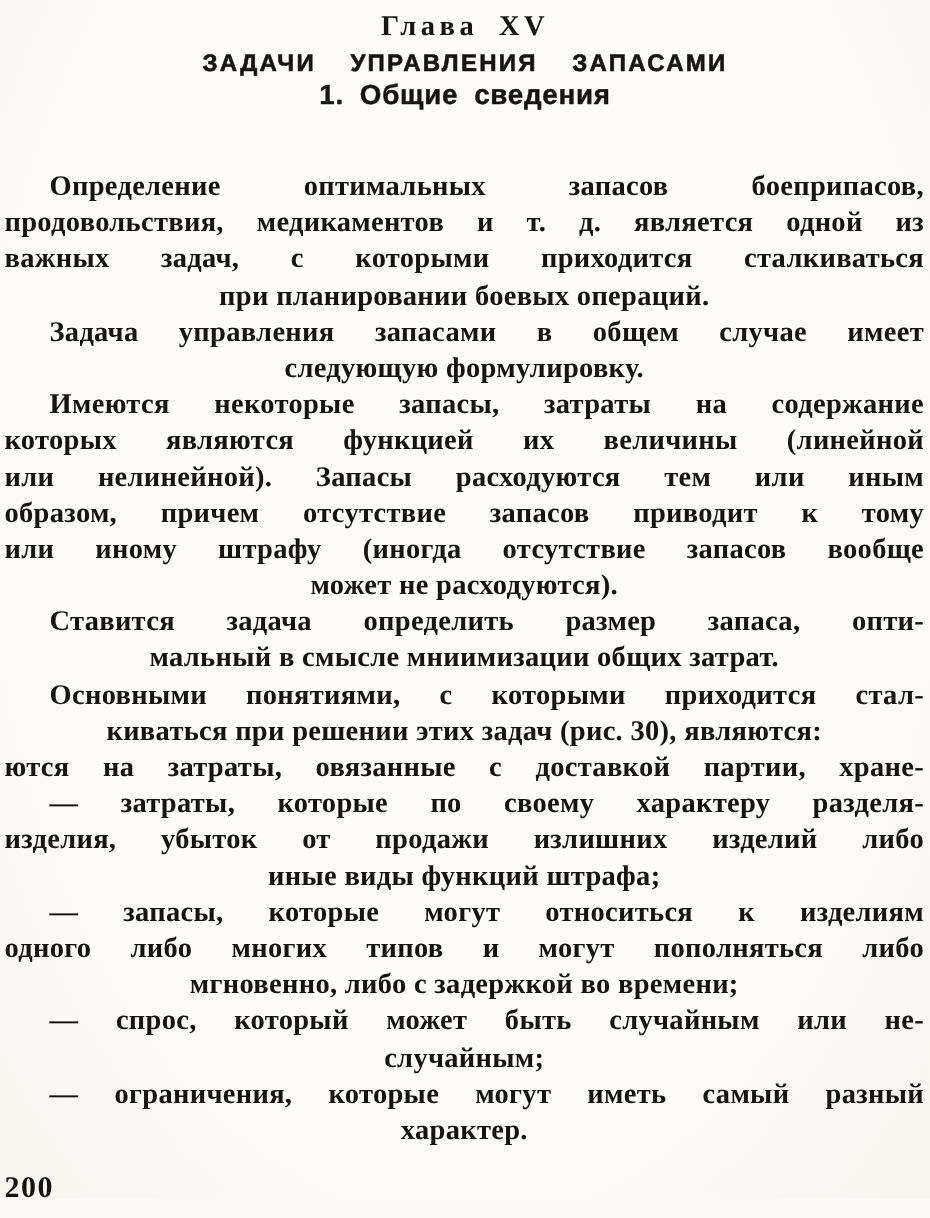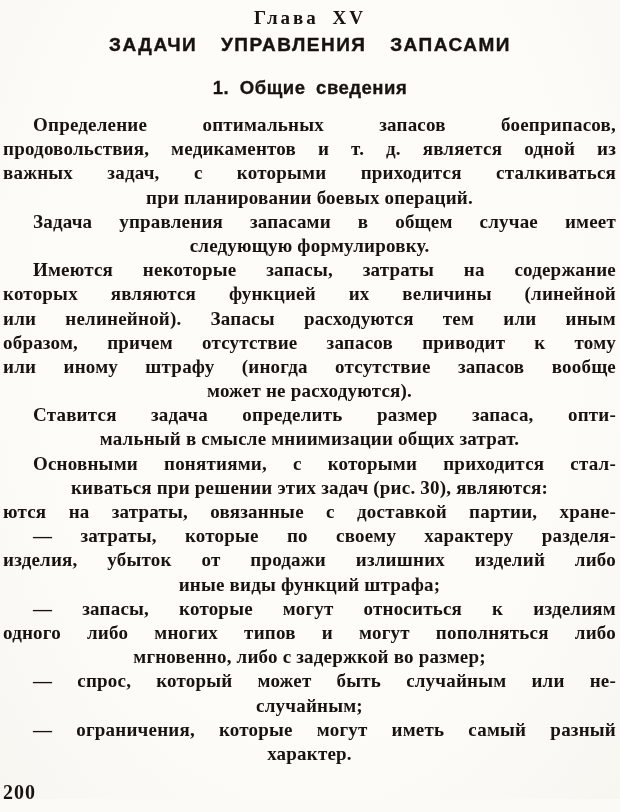--- a/index.html
+++ b/index.html
@@ -20,28 +20,27 @@
     text-align: center;
     font-size: 19px;
     font-weight: bold;
     letter-spacing: 3px;
     word-spacing: 6px;
   }
   .page-title {
     margin-top: 5px;
     text-align: center;
     font-family: "Liberation Sans", sans-serif;
-    font-size: 19px;
+    font-size: 16px;
     font-weight: bold;
     letter-spacing: 1.5px;
     word-spacing: 17px;
     -webkit-text-stroke: 0.4px #171310;
   }
   .section-heading {
-    margin-top: 21px;
     text-align: center;
     font-family: "Liberation Sans", sans-serif;
     font-size: 18.5px;
     font-weight: bold;
     letter-spacing: 0.5px;
     word-spacing: 5px;
     -webkit-text-stroke: 0.3px #171310;
   }
   .body-text {
     position: absolute;
@@ -109,21 +108,21 @@
       </div>
       <div>
         <div class="line just">ются на затраты, овязанные с доставкой партии, хране-</div>
         <div class="line indent just">— затраты, которые по своему характеру разделя-</div>
         <div class="line just">изделия, убыток от продажи излишних изделий либо</div>
         <div class="line">иные виды функций штрафа;</div>
       </div>
       <div>
         <div class="line indent just">— запасы, которые могут относиться к изделиям</div>
         <div class="line just">одного либо многих типов и могут пополняться либо</div>
-        <div class="line">мгновенно, либо с задержкой во размер;</div>
+        <div class="line">мгновенно, либо с задержкой во времени;</div>
       </div>
       <div>
         <div class="line indent just">— спрос, который может быть случайным или не-</div>
         <div class="line">случайным;</div>
       </div>
       <div>
         <div class="line indent just">— ограничения, которые могут иметь самый разный</div>
         <div class="line">характер.</div>
       </div>
     </div>

